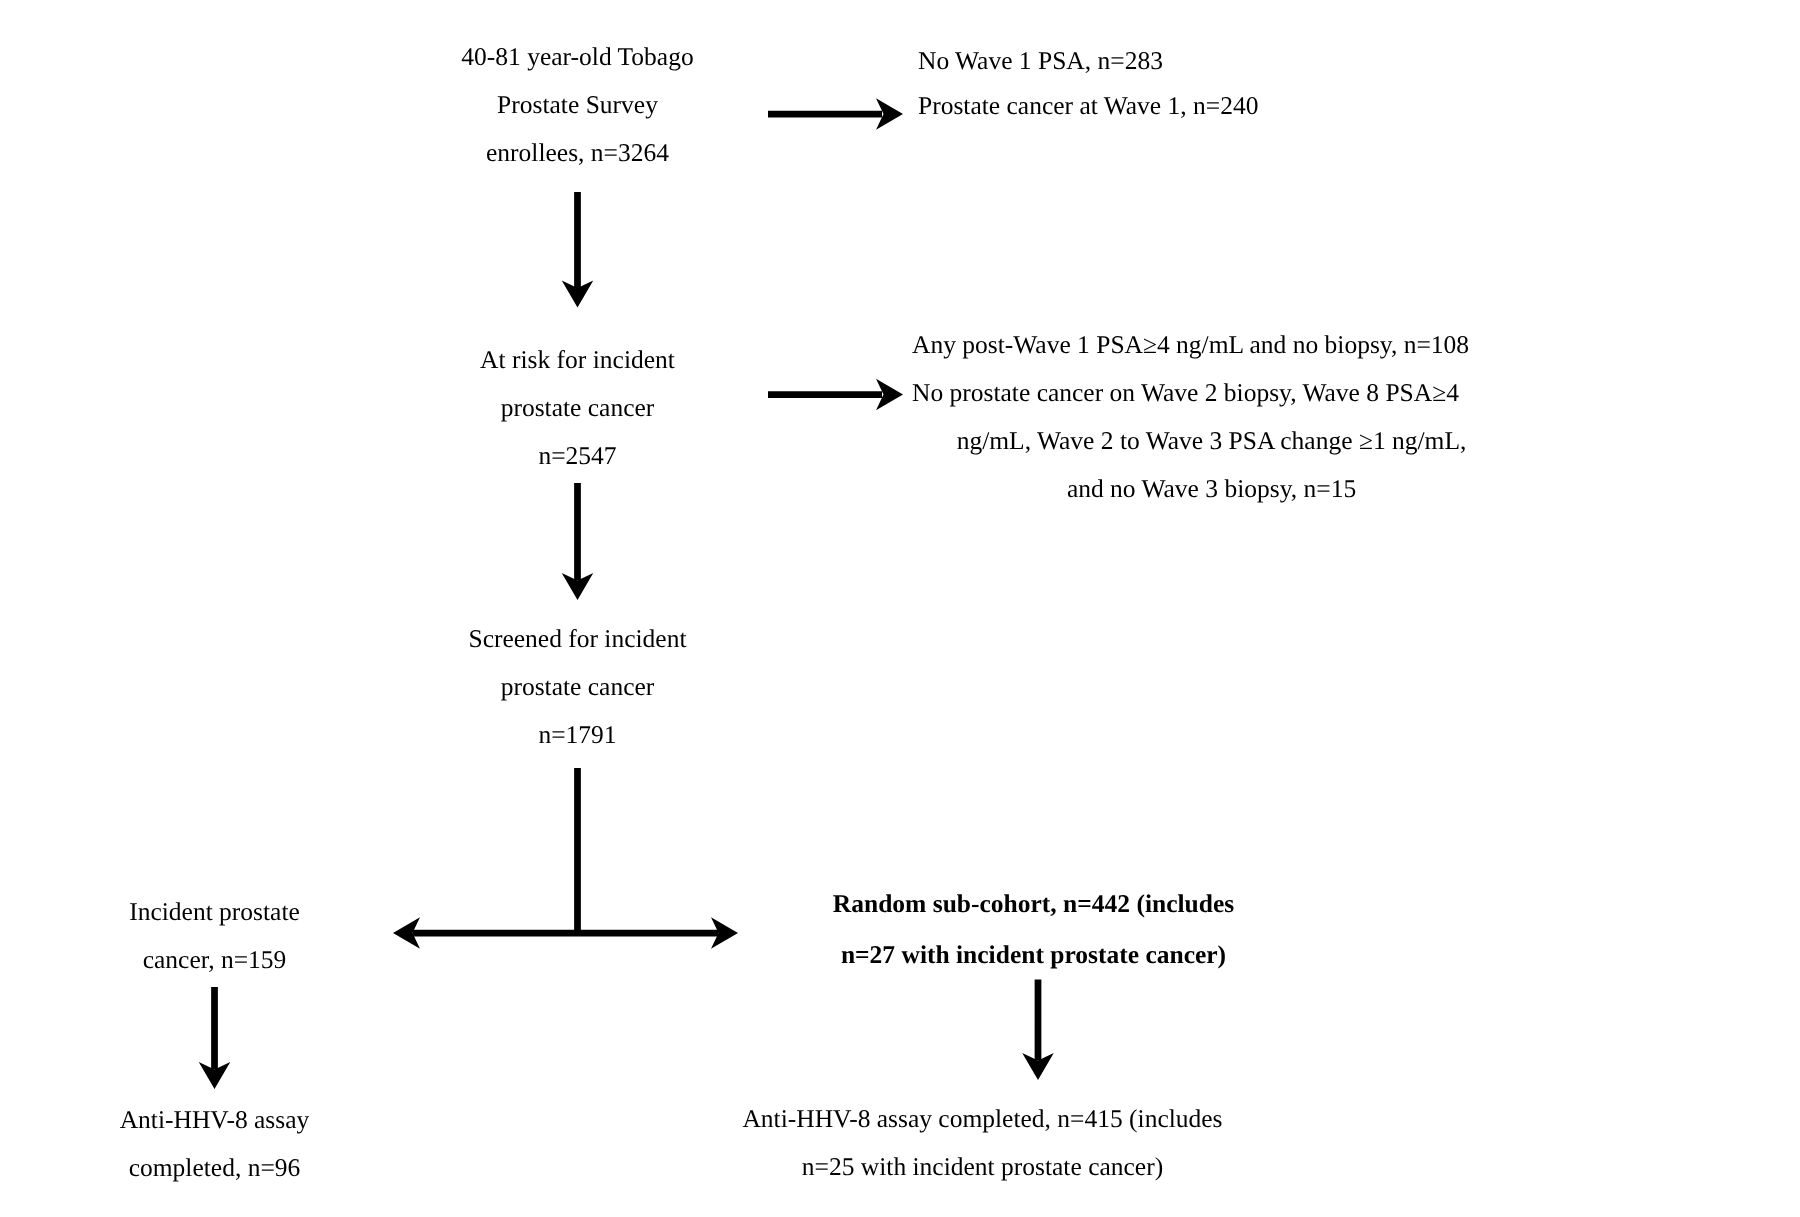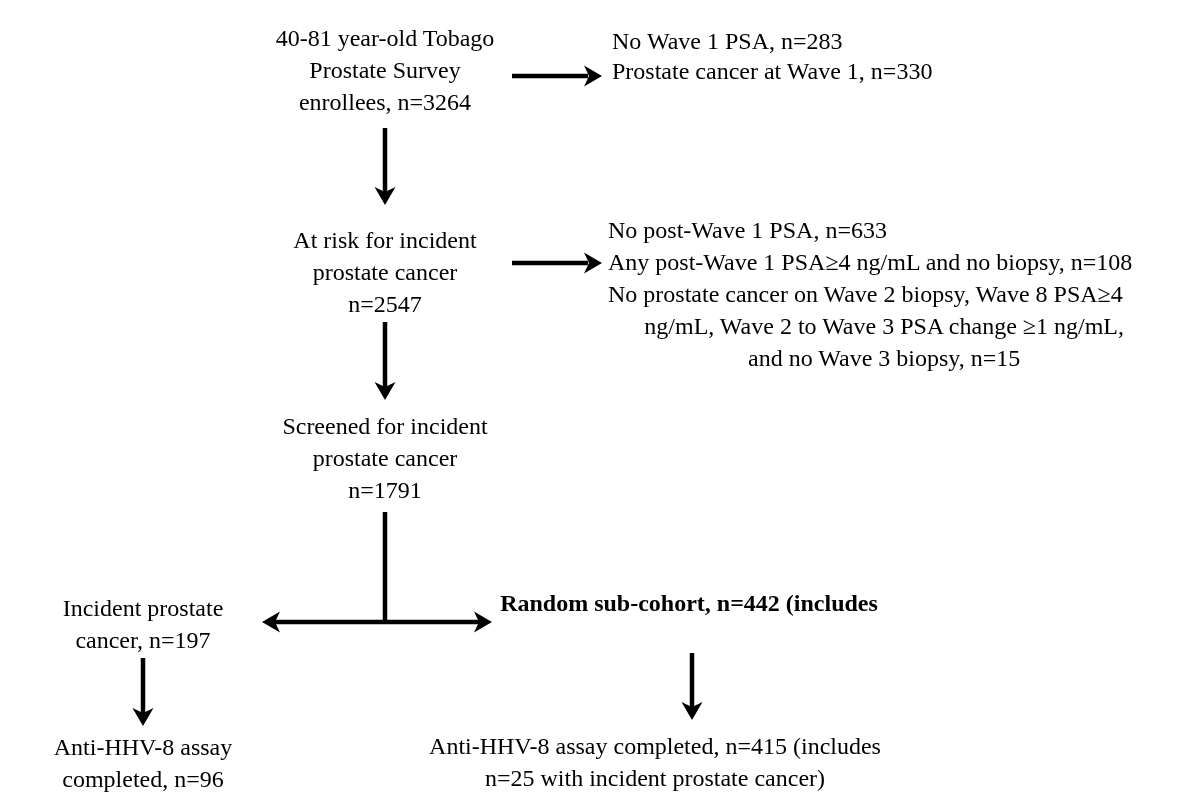--- a/index.html
+++ b/index.html
@@ -3,21 +3,21 @@
 <meta charset="utf-8">
 <style>
   html, body { margin: 0; padding: 0; background: #ffffff; }
   .canvas {
     position: relative;
     width: 1200px;
     height: 811px;
     background: #ffffff;
     color: #000000;
     font-family: "Liberation Serif", "DejaVu Serif", serif;
-    font-size: 24px;
+    font-size: 17px;
     overflow: hidden;
   }
   .arrow-layer { position: absolute; left: 0; top: 0; width: 1200px; height: 811px; }
   .node { position: absolute; }
   .node .ln { white-space: nowrap; }
   .center { text-align: center; }
   .lh30 .ln { line-height: 30px; }
   .lh32 .ln { line-height: 32px; }
   .lh34 .ln { line-height: 34px; font-weight: bold; }
   .indent { padding-left: 28px; text-align: center; }
@@ -70,50 +70,50 @@
   </svg>
 
   <div class="node center lh32" style="left:215px; top:22px; width:340px">
     <div class="ln">40-81 year-old Tobago</div>
     <div class="ln">Prostate Survey</div>
     <div class="ln">enrollees, n=3264</div>
   </div>
 
   <div class="node lh30" style="left:612px; top:26px">
     <div class="ln">No Wave 1 PSA, n=283</div>
-    <div class="ln">Prostate cancer at Wave 1, n=330</div>
+    <div class="ln">Prostate cancer at Wave 1, n=240</div>
   </div>
 
   <div class="node center lh32" style="left:215px; top:224px; width:340px">
     <div class="ln">At risk for incident</div>
     <div class="ln">prostate cancer</div>
     <div class="ln">n=2547</div>
   </div>
 
   <div class="node lh32" style="left:608px; top:214px">
-    <div class="ln">No post-Wave 1 PSA, n=633</div>
     <div class="ln">Any post-Wave 1 PSA≥4 ng/mL and no biopsy, n=108</div>
     <div class="ln">No prostate cancer on Wave 2 biopsy, Wave 8 PSA≥4</div>
     <div class="ln indent">ng/mL, Wave 2 to Wave 3 PSA change ≥1 ng/mL,</div>
     <div class="ln indent">and no Wave 3 biopsy, n=15</div>
   </div>
 
   <div class="node center lh32" style="left:215px; top:410px; width:340px">
     <div class="ln">Screened for incident</div>
     <div class="ln">prostate cancer</div>
     <div class="ln">n=1791</div>
   </div>
 
   <div class="node center lh32" style="left:20px; top:592px; width:246px">
     <div class="ln">Incident prostate</div>
-    <div class="ln">cancer, n=197</div>
+    <div class="ln">cancer, n=159</div>
   </div>
 
   <div class="node center lh34" style="left:474px; top:586px; width:430px">
     <div class="ln">Random sub-cohort, n=442 (includes</div>
+    <div class="ln">n=27 with incident prostate cancer)</div>
   </div>
 
   <div class="node center lh32" style="left:20px; top:731px; width:246px">
     <div class="ln">Anti-HHV-8 assay</div>
     <div class="ln">completed, n=96</div>
   </div>
 
   <div class="node center lh32" style="left:425px; top:730px; width:460px">
     <div class="ln">Anti-HHV-8 assay completed, n=415 (includes</div>
     <div class="ln">n=25 with incident prostate cancer)</div>

